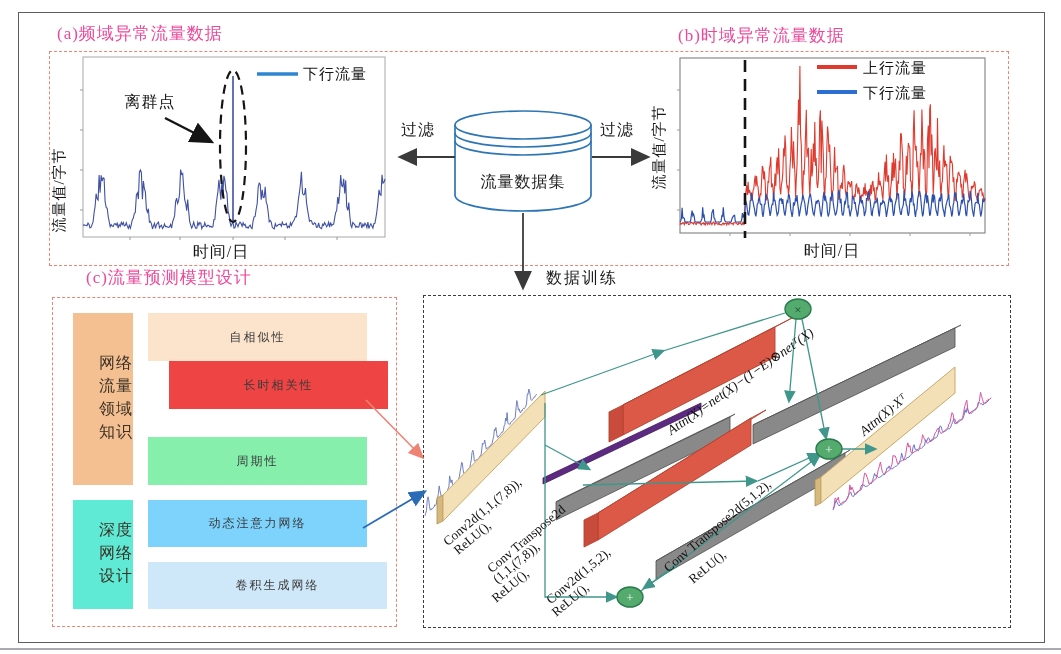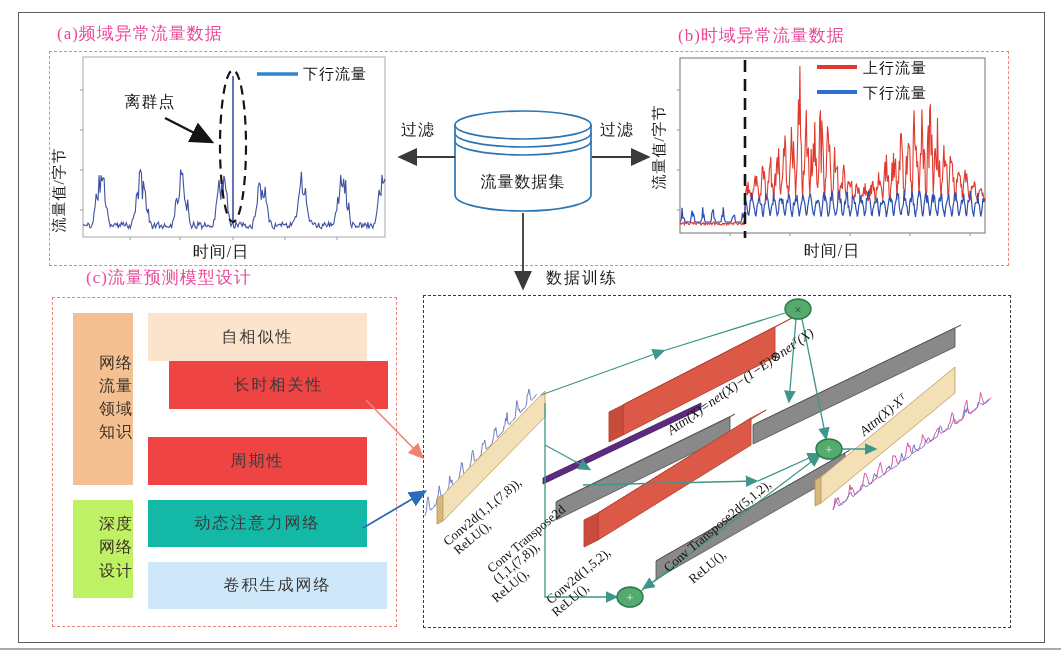--- a/index.html
+++ b/index.html
@@ -6,21 +6,21 @@
   body{width:1061px;height:654px;position:relative;overflow:hidden;
        font-family:"Liberation Serif","DejaVu Serif",serif;color:#1a1a1a;}
   .abs{position:absolute;}
   .frame{left:18px;top:12px;width:1025px;height:629px;border:1.2px solid #5c5c62;}
   .bottom-rule{left:0;top:648px;width:1061px;height:2px;background:#a9a9b2;}
   .panel-title{font-size:17px;letter-spacing:1px;color:#ec4899;white-space:nowrap;}
   .dash-red{border:1px dashed #ee8374;}
   .dash-black{border:1.5px dashed #3c3c3c;}
   .hdr-box{display:flex;flex-direction:column;align-items:flex-end;justify-content:center;
            font-size:16px;line-height:1.45;letter-spacing:1px;color:#3c3226;font-family:Liberation Mono, monospace;}
-  .item-box{display:flex;align-items:center;justify-content:center;font-size:16px;
+  .item-box{display:flex;align-items:center;justify-content:center;font-size:12px;
             letter-spacing:2px;color:#3a3a3a;}
   .lbl{font-size:16px;letter-spacing:2px;white-space:nowrap;}
   svg text{font-family:"Liberation Serif","DejaVu Serif",serif;}
   .cjk15{font-size:15px;letter-spacing:1px;}
   .cjk16{font-size:16px;letter-spacing:1px;}
   .conv{font-size:13px;fill:#111;}
   .math{font-size:13.5px;font-style:italic;fill:#111;}
 </style>
 </head>
 <body>
@@ -111,27 +111,27 @@
 <div class="abs lbl" style="left:546px;top:268px;">数据训练</div>
 
 <div class="abs hdr-box" style="left:73px;top:313px;width:60px;height:172px;background:#f4c092;">
   <span>网络</span>
   <span>流量</span>
   <span>领域</span>
   <span>知识</span>
 </div>
 <div class="abs item-box" style="left:148px;top:313px;width:219px;height:48px;background:#fbe3cc;">自相似性</div>
 <div class="abs item-box" style="left:148px;top:361px;width:219px;height:48px;background:#ef4444;margin-left:21px;">长时相关性</div>
-<div class="abs item-box" style="left:148px;top:437px;width:219px;height:48px;background:#ef4444;">周期性</div>
-<div class="abs hdr-box" style="left:73px;top:500px;width:60px;height:98px;background:#bef264;">
+<div class="abs item-box" style="left:148px;top:437px;width:219px;height:48px;background:#86efac;">周期性</div>
+<div class="abs hdr-box" style="left:73px;top:500px;width:60px;height:109px;background:#5eead4;">
   <span>深度</span>
   <span>网络</span>
   <span>设计</span>
 </div>
-<div class="abs item-box" style="left:148px;top:500px;width:219px;height:47px;background:#14b8a6;">动态注意力网络</div>
+<div class="abs item-box" style="left:148px;top:500px;width:219px;height:47px;background:#7dd3fc;">动态注意力网络</div>
 <div class="abs item-box" style="left:148px;top:562px;width:219px;height:47px;background:#cfe8f9;padding-left:20px;">卷积生成网络</div>
 
 <svg class="abs" style="left:355px;top:390px;" width="80" height="150" viewBox="0 0 80 150">
   <defs>
     <marker id="ah-red" markerWidth="10" markerHeight="9" refX="8" refY="4.5" orient="auto">
       <path d="M0,0 L10,4.5 L0,9 z" fill="#ee8374"></path>
     </marker>
     <marker id="ah-blu" markerWidth="10" markerHeight="9" refX="8" refY="4.5" orient="auto">
       <path d="M0,0 L10,4.5 L0,9 z" fill="#2b6cb8"></path>
     </marker>

